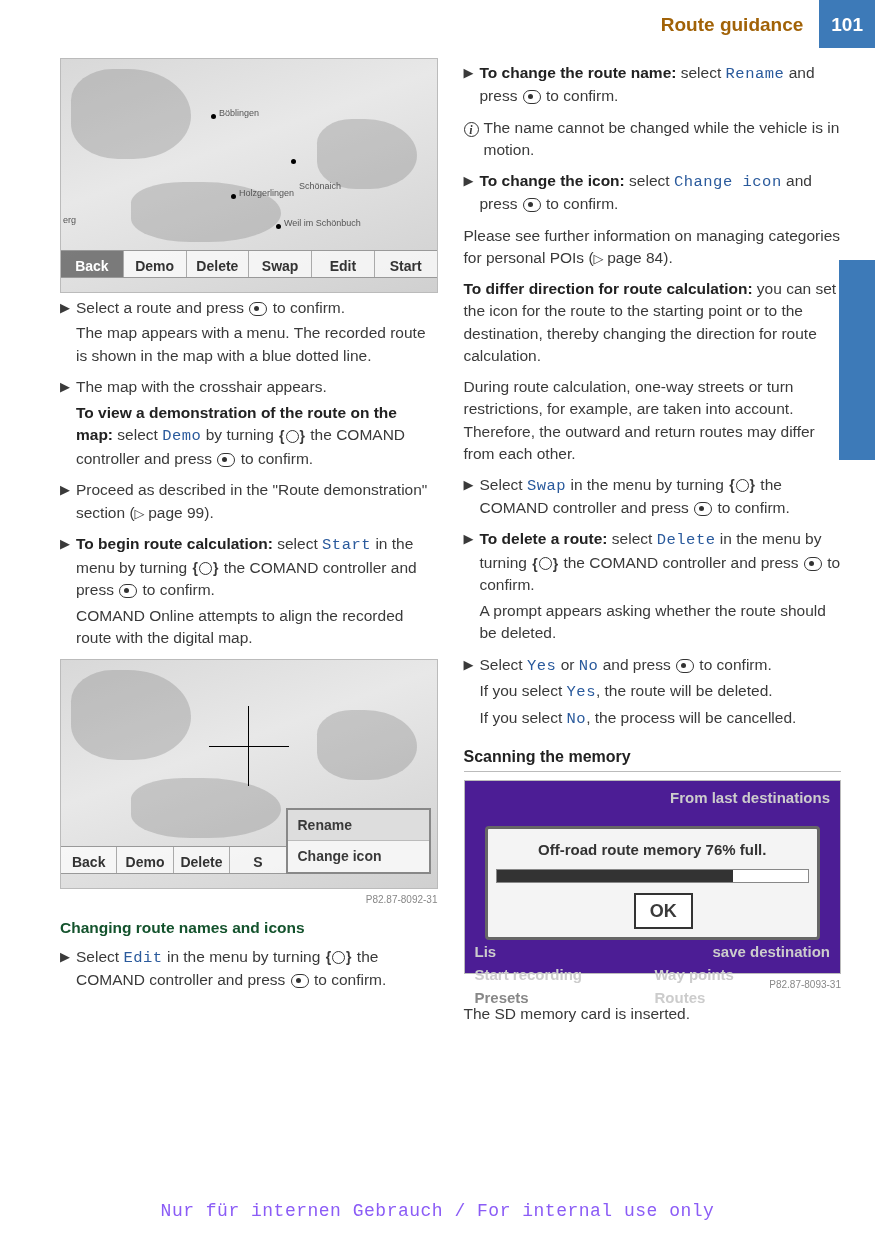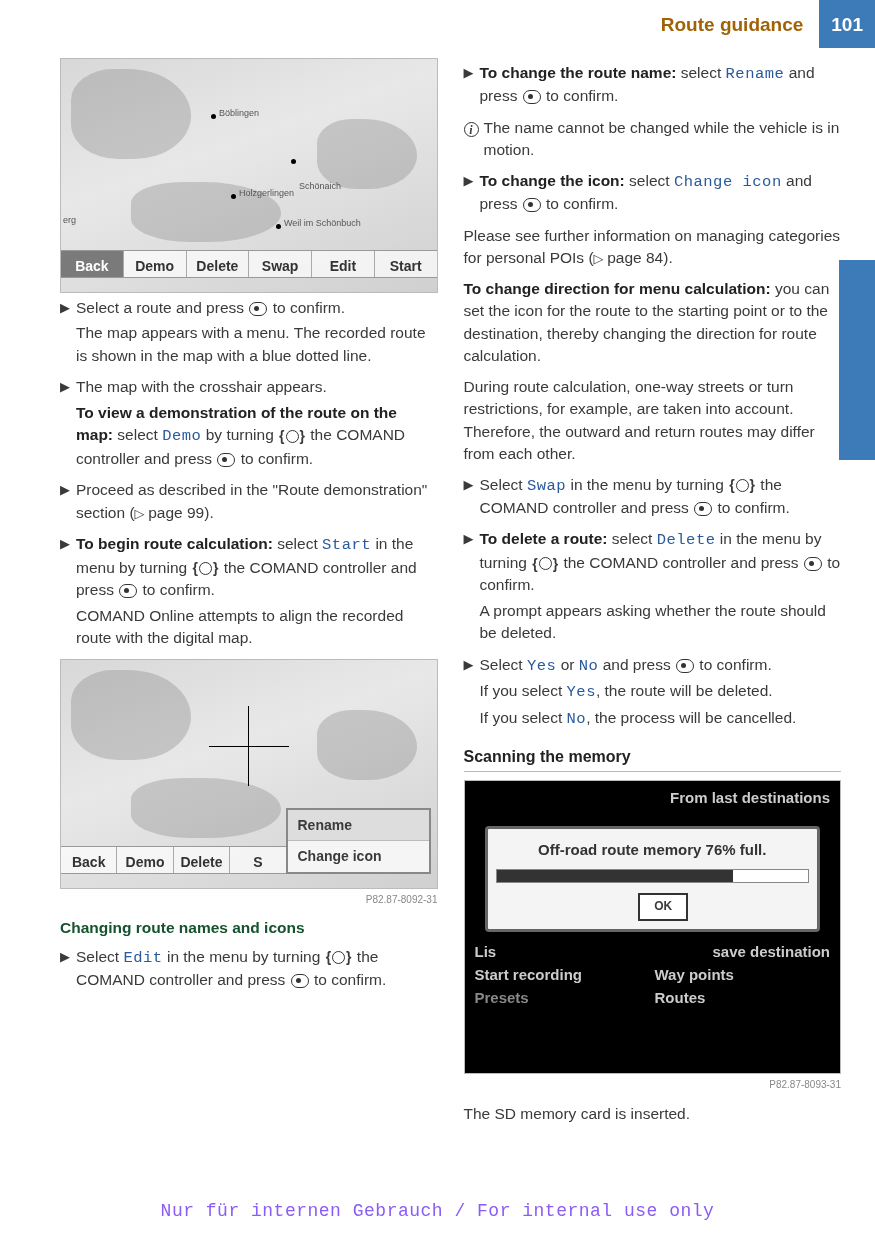--- a/index.html
+++ b/index.html
@@ -71,22 +71,22 @@
   }
   .screenshot.map1 {
     height: 235px;
     background: linear-gradient(160deg,#d8d8d8 0%,#e8e8e8 40%,#d0d0d0 100%);
   }
   .screenshot.map2 {
     height: 230px;
     background: linear-gradient(160deg,#d8d8d8 0%,#e8e8e8 40%,#d0d0d0 100%);
   }
   .screenshot.memory {
-    height: 294px;
-    background: #000000;
+    height: 194px;
+    background: #4c1d95;
   }
   .map-menu {
     position: absolute;
     left: 0; right: 0; bottom: 14px;
     height: 28px;
     display: flex;
     background: rgba(255,255,255,0.7);
     border-top: 1px solid #999;
     border-bottom: 1px solid #999;
     font-size: 14px;
@@ -283,21 +283,21 @@
   .mem-dialog .bar .fill {
     position:absolute; left:0; top:0; bottom:0;
     width: 76%;
     background: #333;
   }
   .mem-dialog .ok {
     display: inline-block;
     border: 2px solid #333;
     padding: 3px 14px;
     font-weight: bold;
-    font-size: 12px;
+    font-size: 18px;
     background: #fff;
     margin-left: 22px;
   }
   .watermark {
     position: absolute;
     bottom: 20px;
     left: 0; right: 0;
     text-align: center;
     font-size: 18px;
     color: #8b5cf6;
@@ -454,21 +454,21 @@
           <span class="press-icon"></span>
           <span>to confirm.</span></p>
       </div>
     </div>
 
     <p class="para">
       <span>Please see further information on managing categories for personal POIs (</span><span class="xref">▷ </span><span>page 84).</span>
     </p>
 
     <p class="para">
-      <b>To change direction for menu calculation:</b><span> you can set the icon for the route to the starting point or to the destination, thereby changing the direction for route calculation.</span>
+      <b>To differ direction for route calculation:</b><span> you can set the icon for the route to the starting point or to the destination, thereby changing the direction for route calculation.</span>
     </p>
 
     <p class="para">During route calculation, one-way streets or turn restrictions, for example, are taken into account. Therefore, the outward and return routes may differ from each other.</p>
 
     <div class="step">
       <div class="step-marker">▶</div>
       <div class="step-body">
         <p><span>Select</span>
           <span class="hw">Swap</span>
           <span>in the menu by turning</span>

